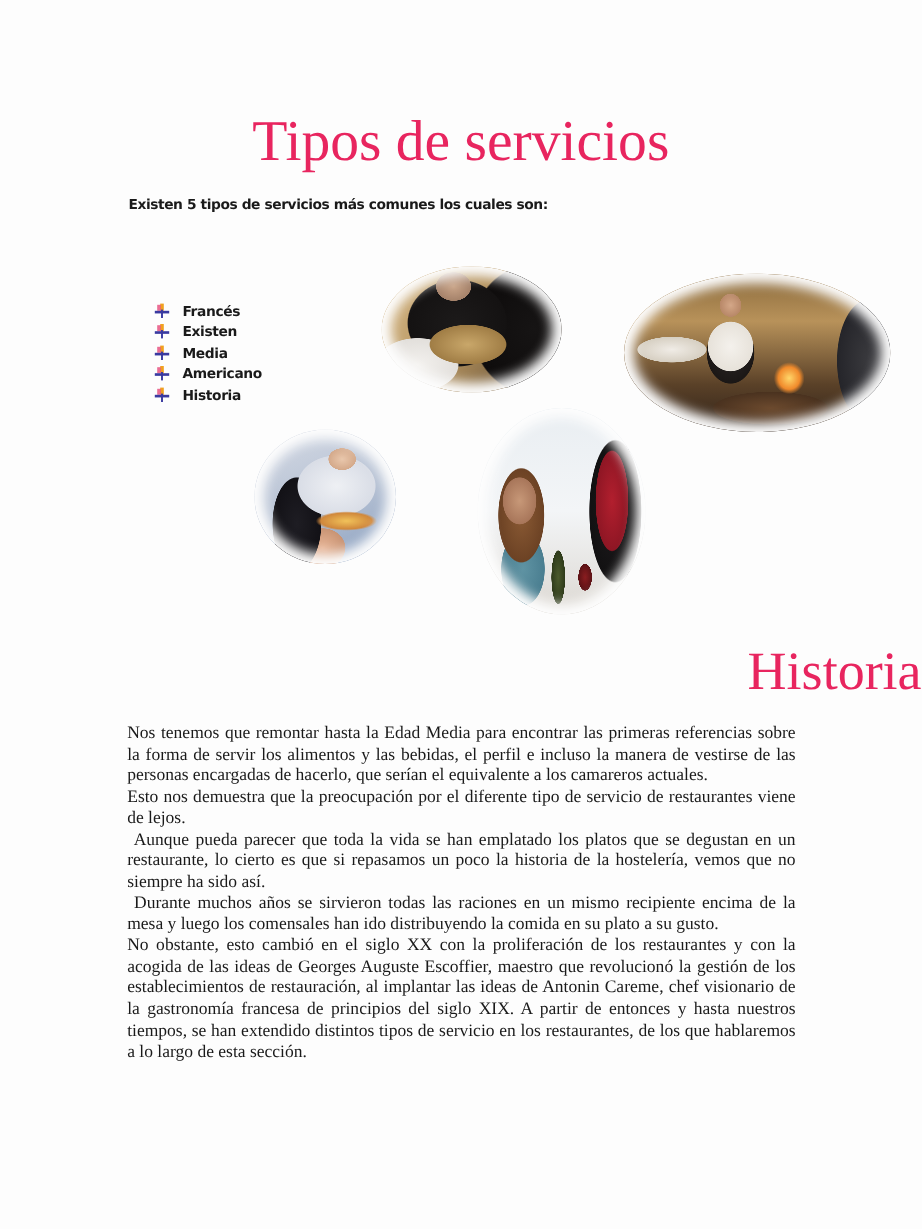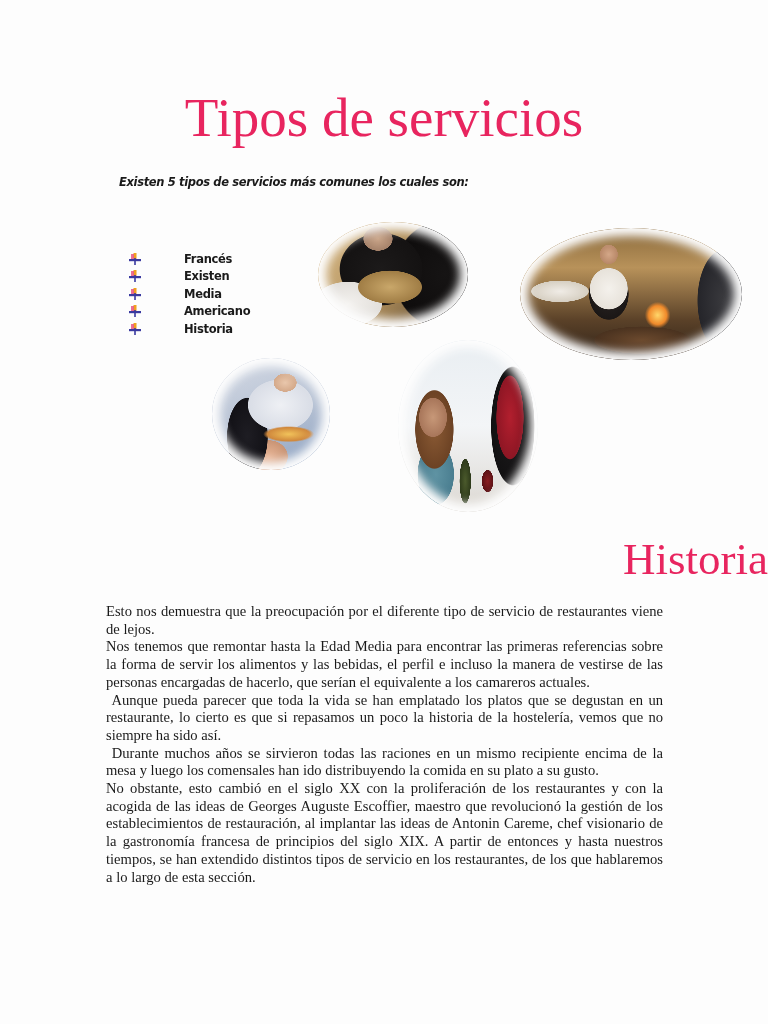--- a/index.html
+++ b/index.html
@@ -18,57 +18,55 @@
       left: 0; top: 0;
       width: 768px; height: 1024px;
       background: #fdfdfd;
     }
     .title {
       position: absolute;
       left: 0; width: 768px;
       top: 88px;
       text-align: center;
       font-family: "Liberation Serif", "DejaVu Serif", serif;
-      font-size: 55px;
+      font-size: 48px;
       line-height: 60px;
       color: #e8255f;
       margin: 0;
       font-weight: normal;
     }
     .intro {
       position: absolute;
       left: 107px;
       top: 163px;
       font-family: "DejaVu Sans", "Liberation Sans", sans-serif;
       font-size: 11.5px;
       font-weight: bold;
       color: #1a1a1a;
       letter-spacing: -0.35px;
-      margin: 12px;
+      margin: 0;
       white-space: nowrap;
-      font-style: italic;
     }
     .bullet-list {
       position: absolute;
       left: 128px;
       top: 250px;
       margin: 0;
       padding: 0;
       list-style: none;
     }
     .bullet-list li {
       height: 17.5px;
       display: flex;
       align-items: center;
       font-family: "DejaVu Sans", "Liberation Sans", sans-serif;
       font-size: 11.5px;
       font-weight: bold;
       color: #1a1a1a;
       letter-spacing: -0.3px;
-      gap: 32px;
     }
     .bullet-icon {
       width: 14px;
       height: 14px;
       margin-right: 10px;
       display: inline-block;
       flex: 0 0 14px;
     }
     .photo {
       position: absolute;
@@ -211,20 +209,20 @@
   </ul>
 
   <div class="photo photo-1" title="Camarero sirviendo una bandeja en la mesa"></div>
   <div class="photo photo-2" title="Camarero preparando un flambeado junto a la mesa"></div>
   <div class="photo photo-3" title="Camarero sirviendo comida desde una fuente"></div>
   <div class="photo photo-4" title="Camarero sirviendo a una mujer sentada a la mesa"></div>
 
   <h2 class="section-title">Historia</h2>
 
   <div class="body-text">
+    <p>Nos tenemos que remontar hasta la Edad Media para encontrar las primeras referencias sobre la forma de servir los alimentos y las bebidas, el perfil e incluso la manera de vestirse de las personas encargadas de hacerlo, que serían el equivalente a los camareros actuales.</p>
     <p>Esto nos demuestra que la preocupación por el diferente tipo de servicio de restaurantes viene de lejos.</p>
-    <p>Nos tenemos que remontar hasta la Edad Media para encontrar las primeras referencias sobre la forma de servir los alimentos y las bebidas, el perfil e incluso la manera de vestirse de las personas encargadas de hacerlo, que serían el equivalente a los camareros actuales.</p>
     <p>&nbsp;Aunque pueda parecer que toda la vida se han emplatado los platos que se degustan en un restaurante, lo cierto es que si repasamos un poco la historia de la hostelería, vemos que no siempre ha sido así.</p>
     <p>&nbsp;Durante muchos años se sirvieron todas las raciones en un mismo recipiente encima de la mesa y luego los comensales han ido distribuyendo la comida en su plato a su gusto.</p>
     <p>No obstante, esto cambió en el siglo XX con la proliferación de los restaurantes y con la acogida de las ideas de Georges Auguste Escoffier, maestro que revolucionó la gestión de los establecimientos de restauración, al implantar las ideas de Antonin Careme, chef visionario de la gastronomía francesa de principios del siglo XIX. A partir de entonces y hasta nuestros tiempos, se han extendido distintos tipos de servicio en los restaurantes, de los que hablaremos a lo largo de esta sección.</p>
   </div>
 
 </div>
 
 </body></html>

